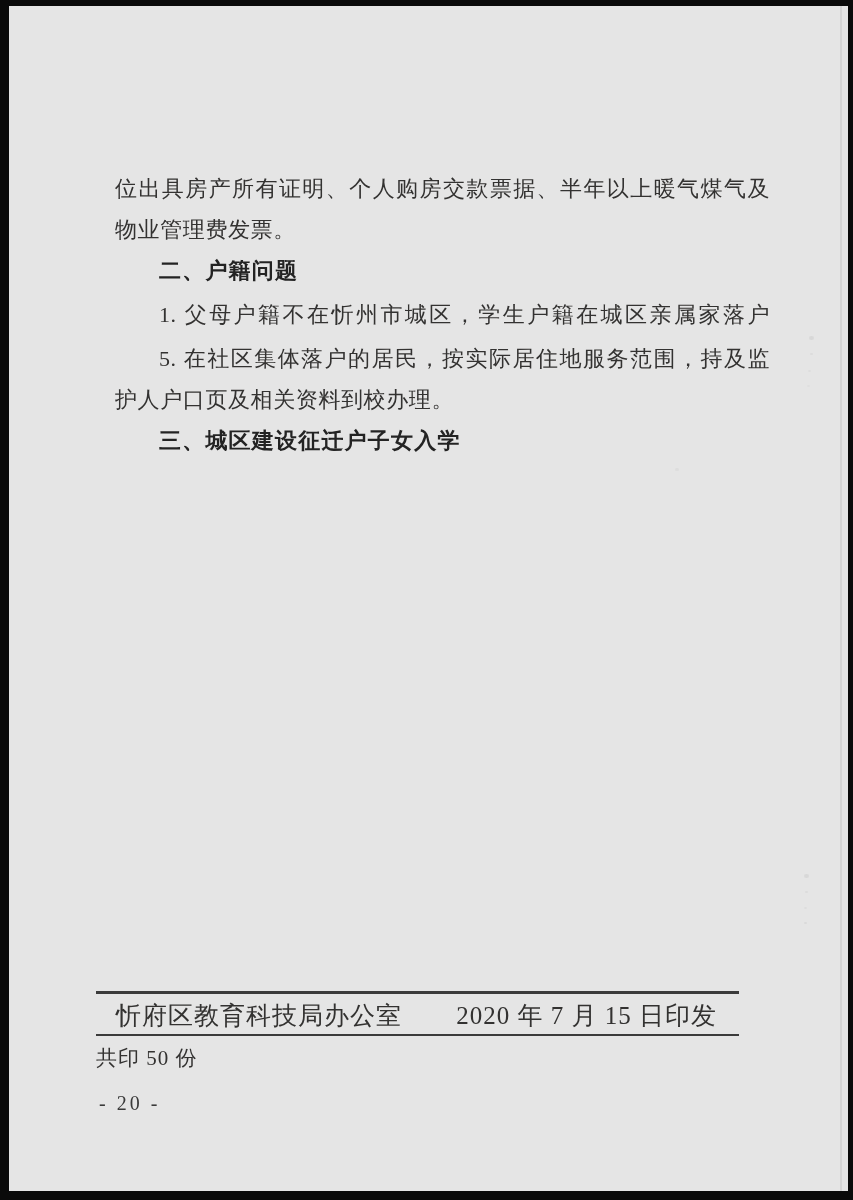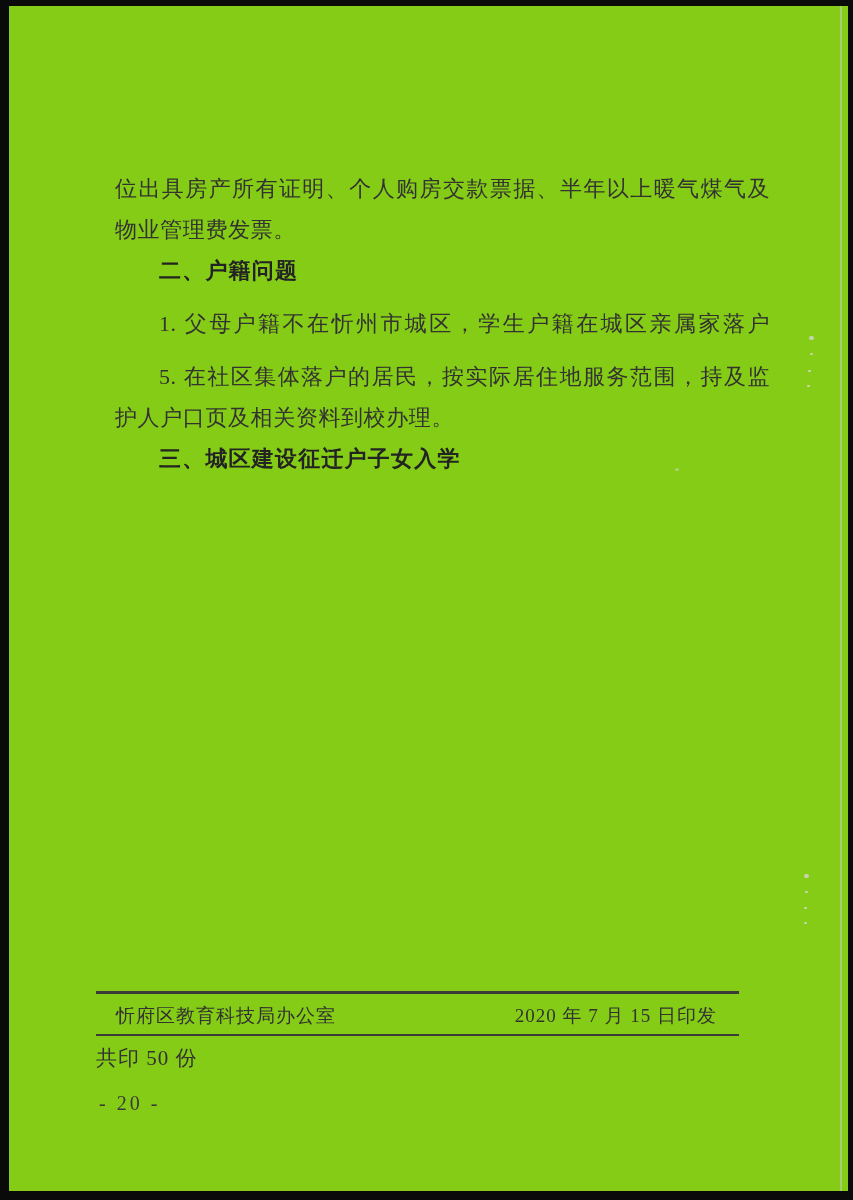--- a/index.html
+++ b/index.html
@@ -9,21 +9,21 @@
     font-family:"Liberation Serif","DejaVu Serif",serif;
     position:relative;
     overflow:hidden;
   }
   .scan{
     position:absolute;left:0;top:0;width:853px;height:1200px;
     background:#0a0a0a;
   }
   .paper{
     position:absolute;left:9px;top:6px;right:5px;bottom:9px;
-    background:#84cc16;
+    background:#e5e5e5;
   }
   
   .edge-shadow{
     position:absolute;top:0;bottom:0;right:6px;width:2px;
     background:#c9c9c9;opacity:.55;
   }
   .text-block{
     position:absolute;left:106px;top:162px;width:655px;
     color:#333231;
   }
@@ -32,37 +32,37 @@
     line-height:41px;
     letter-spacing:.6px;
     white-space:nowrap;
   }
   .ln.full{
     white-space:normal;
     text-align:justify;
     text-align-last:justify;
   }
   .ln.indent{ text-indent:2em; }
-  .ln.p-start{ margin-top:12px; }
+  .ln.p-start{ margin-top:3px; }
   .ln.heading{
     font-family:Liberation Sans, sans-serif;
     font-weight:700;
     color:#232323;
     text-indent:2em;
     letter-spacing:1.2px;
   }
   .footer{position:absolute;left:0;top:0;width:100%;color:#333231;}
   .rule{position:absolute;left:87px;width:643px;background:#3b3b3b;}
   .rule-top{top:985px;height:3px;}
   .rule-bottom{top:1028px;height:2px;}
   .footer-row{
     position:absolute;left:87px;top:994px;width:643px;
     display:flex;justify-content:space-between;align-items:center;
     box-sizing:border-box;padding:0 22px 0 20px;
-    font-size:19px;line-height:32px;letter-spacing:1px;
+    font-size:25px;line-height:32px;letter-spacing:1px;
   }
   .copies{
     position:absolute;left:87px;top:1036px;width:643px;
     box-sizing:border-box;padding-right:26px;
     text-align:left;font-size:21px;line-height:32px;letter-spacing:1px;
   }
   .page-number{
     position:absolute;left:90px;top:1086px;
     font-size:20px;letter-spacing:3px;color:#3a3a3a;
   }

